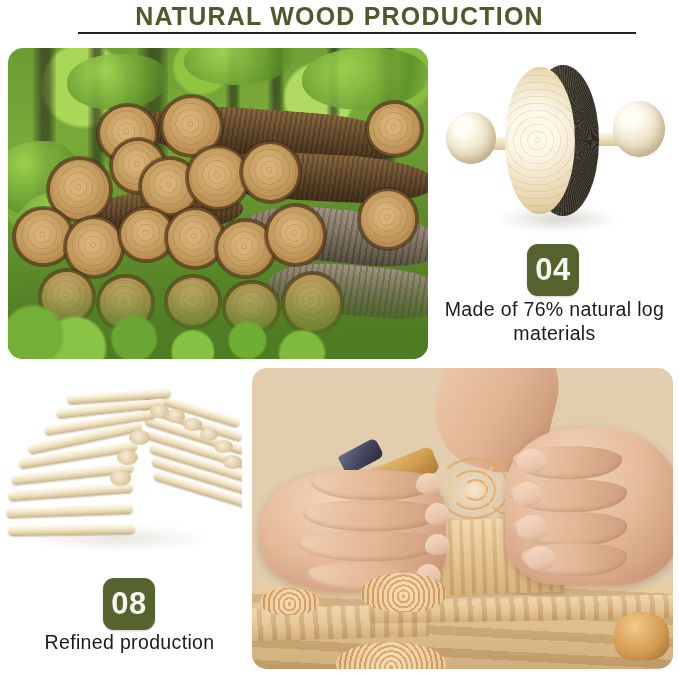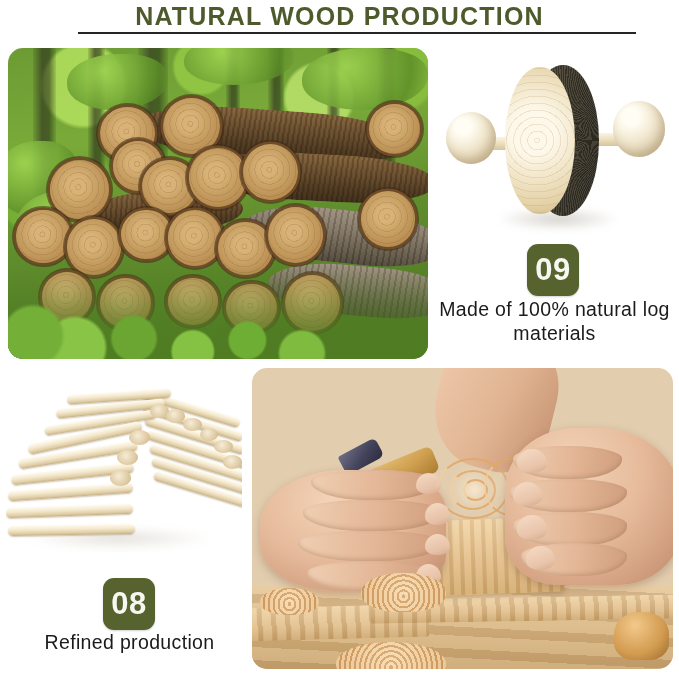--- a/index.html
+++ b/index.html
@@ -428,17 +428,17 @@
   <div class="nail" style="left:63%; top:49%; width:7%; height:8%;"></div>
   <div class="nail" style="left:65%; top:59%; width:7%; height:8%;"></div>
 
   <div class="shaving-pile" style="left:26%; top:68%; width:20%; height:13%;"></div>
   <div class="shaving-pile" style="left:20%; top:91%; width:26%; height:14%;"></div>
   <div class="shaving-pile" style="left:2%;  top:73%; width:14%; height:9%;"></div>
 
   <div class="plane-knob" style="left:86%; top:81%; width:13%; height:16%;"></div>
 </div>
 
-<div class="step-badge" id="badge-01">09</div>
-<div class="step-caption" id="caption-01">Made of 100% natural log materials</div>
+<div class="step-badge" id="badge-01">04</div>
+<div class="step-caption" id="caption-01">Made of 76% natural log materials</div>
 
 <div class="step-badge" id="badge-02">08</div>
 <div class="step-caption" id="caption-02">Refined production</div>
 
 </body></html>

